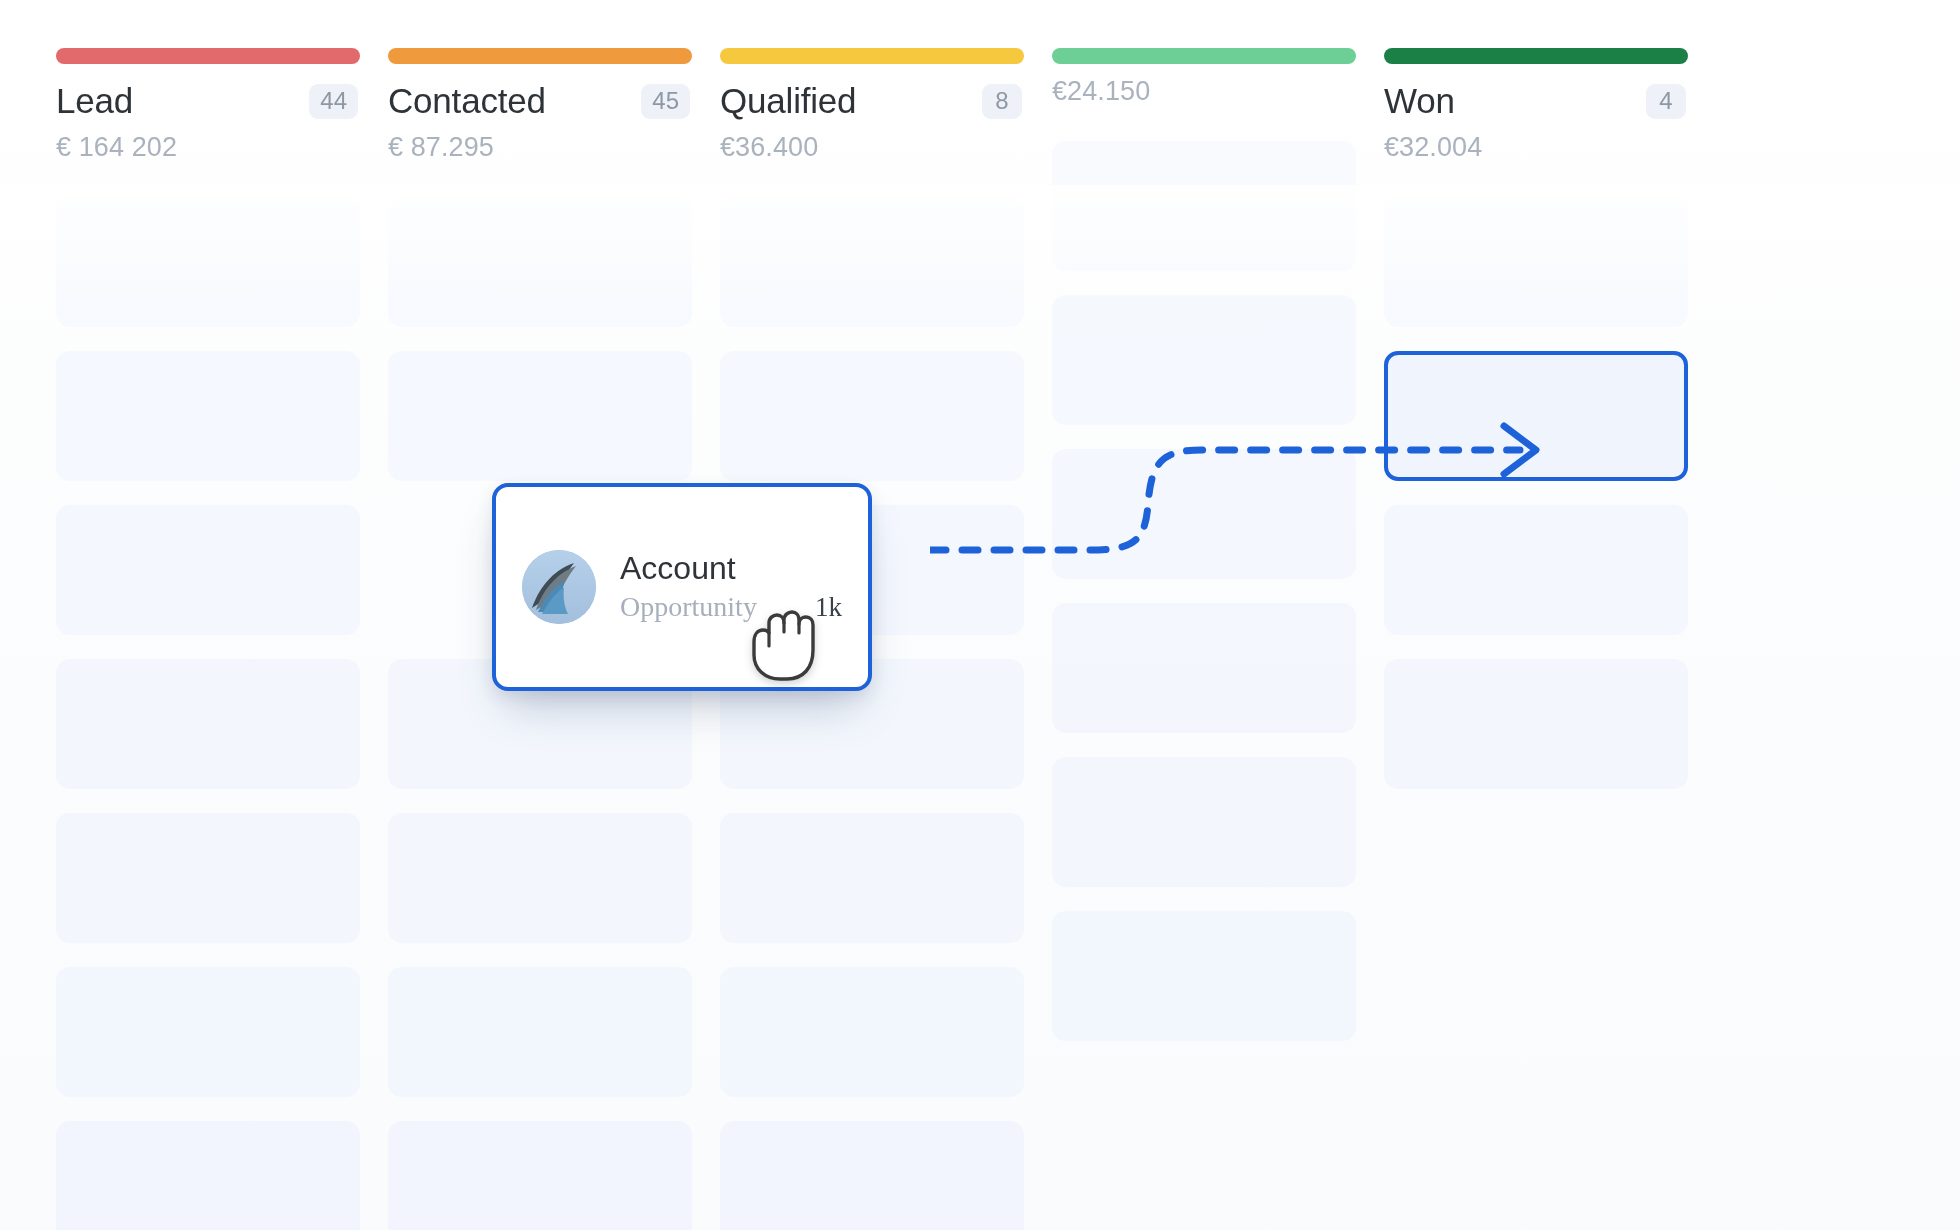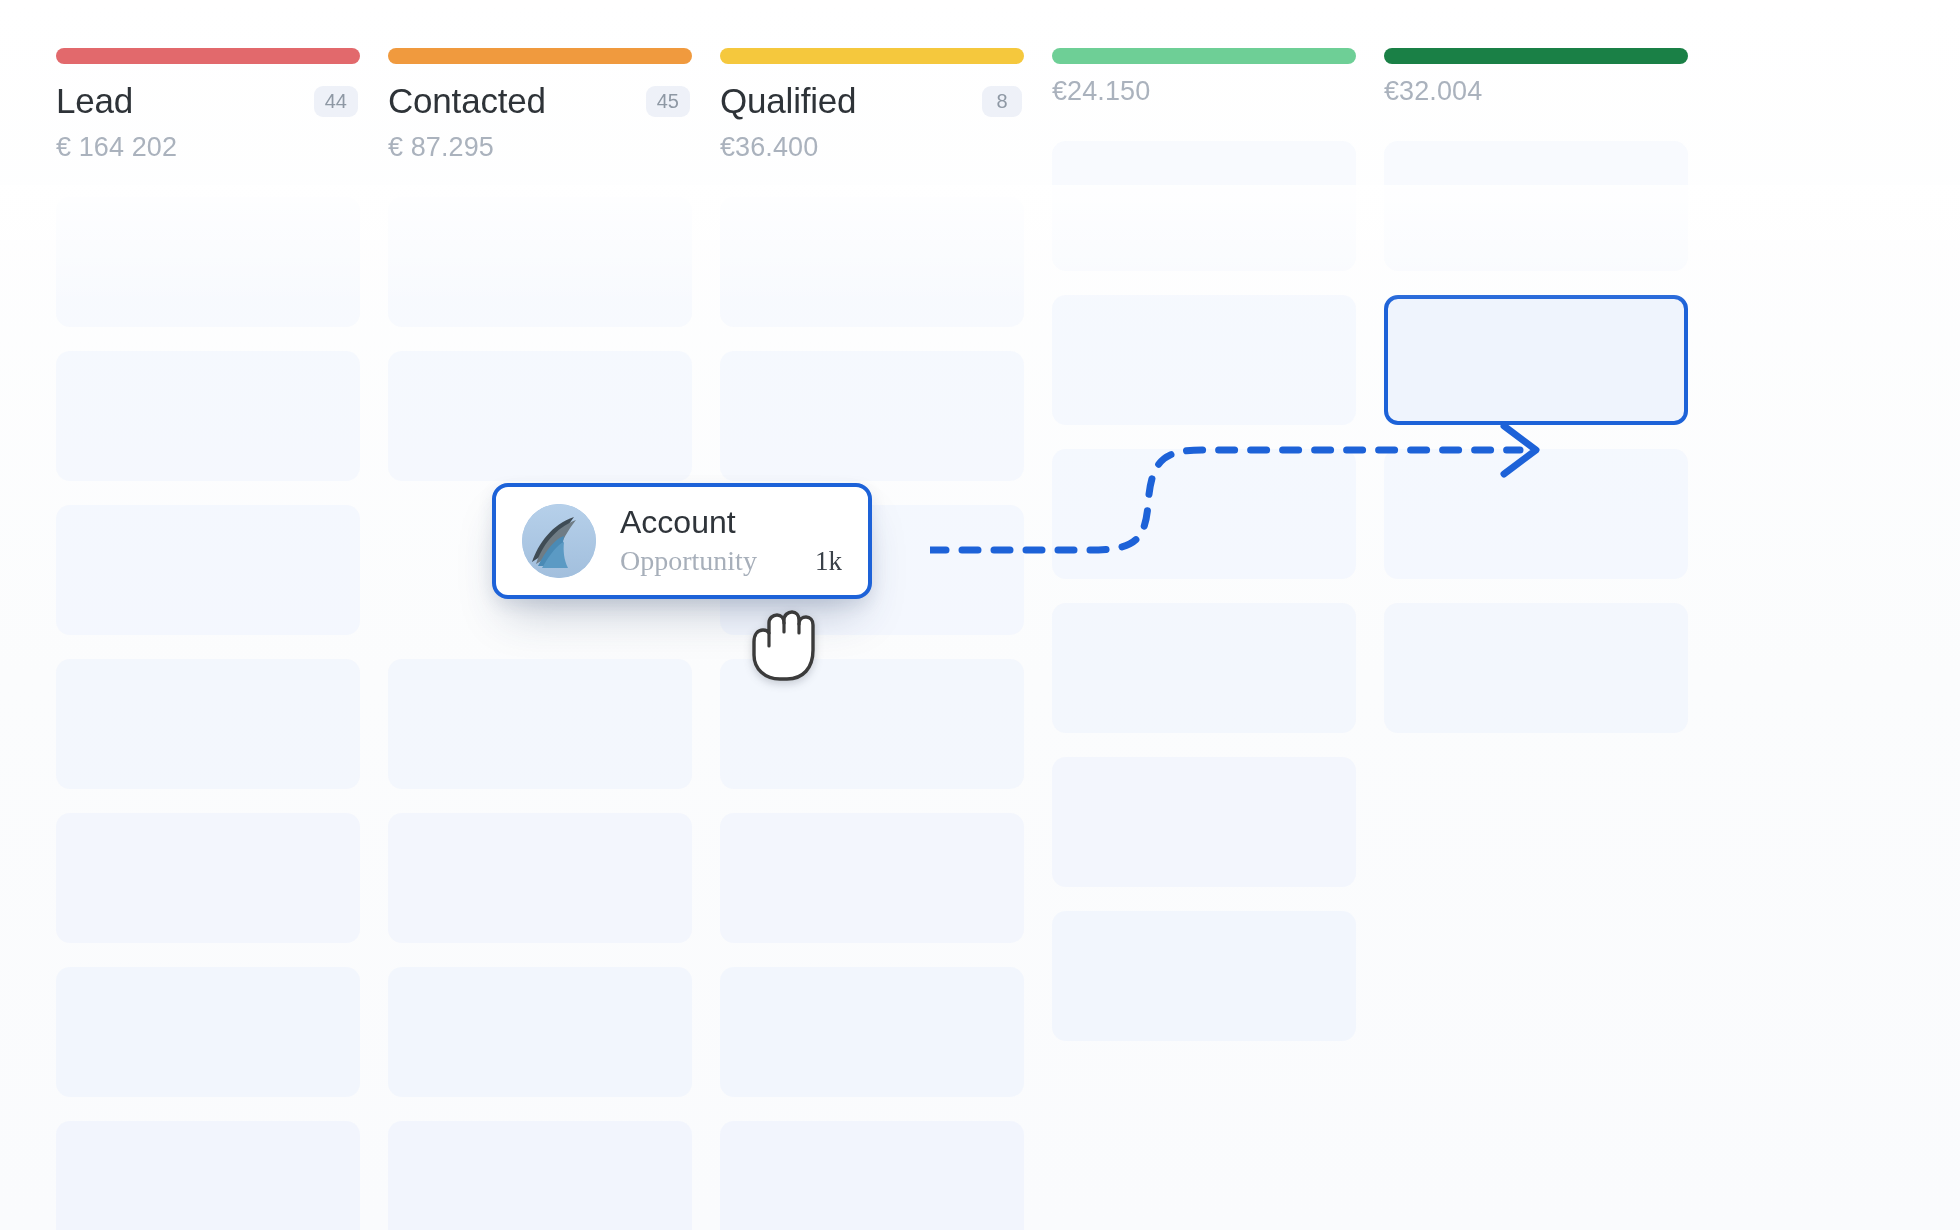--- a/index.html
+++ b/index.html
@@ -56,21 +56,21 @@
   .col-title {
     font-size: 35px;
     font-weight: 400;
     color: #2e3338;
     letter-spacing: -0.2px;
     line-height: 1.05;
     white-space: nowrap;
   }
 
   .col-count {
-    font-size: 20px;
+    font-size: 24px;
     color: #8e98a4;
     background: #eef1f8;
     border-radius: 9px;
     padding: 5px 11px 6px 11px;
     line-height: 1;
     min-width: 40px;
     text-align: center;
     font-weight: 400;
   }
 
@@ -138,21 +138,21 @@
     height: 180px;
     pointer-events: none;
   }
 
   
   .drag-card {
     position: absolute;
     left: 492px;
     top: 483px;
     width: 380px;
-    height: 116px;
+    height: 208px;
     background: #ffffff;
     border: 4px solid #1d62d8;
     border-radius: 16px;
     box-shadow: 0 26px 46px -14px rgba(40,60,100,0.28),
                 0 6px 16px rgba(40,60,100,0.10);
     display: flex;
     align-items: center;
     padding: 0 26px;
     gap: 24px;
   }
@@ -281,20 +281,24 @@
         <div class="ph-card"></div>
         <div class="ph-card"></div>
         <div class="ph-card"></div>
         <div class="ph-card"></div>
         <div class="ph-card"></div>
       </div>
     </div>
 
     <div class="column">
       <div class="col-bar" style="background: rgb(26, 128, 70);"></div>
+      <div class="col-head">
+        <span class="col-title">Won</span>
+        <span class="col-count">4</span>
+      </div>
       <div class="col-amount">€32.004</div>
       <div class="cards">
         <div class="ph-card"></div>
         <div class="drop-target"></div>
         <div class="ph-card"></div>
         <div class="ph-card"></div>
       </div>
     </div>
 
   </div>

